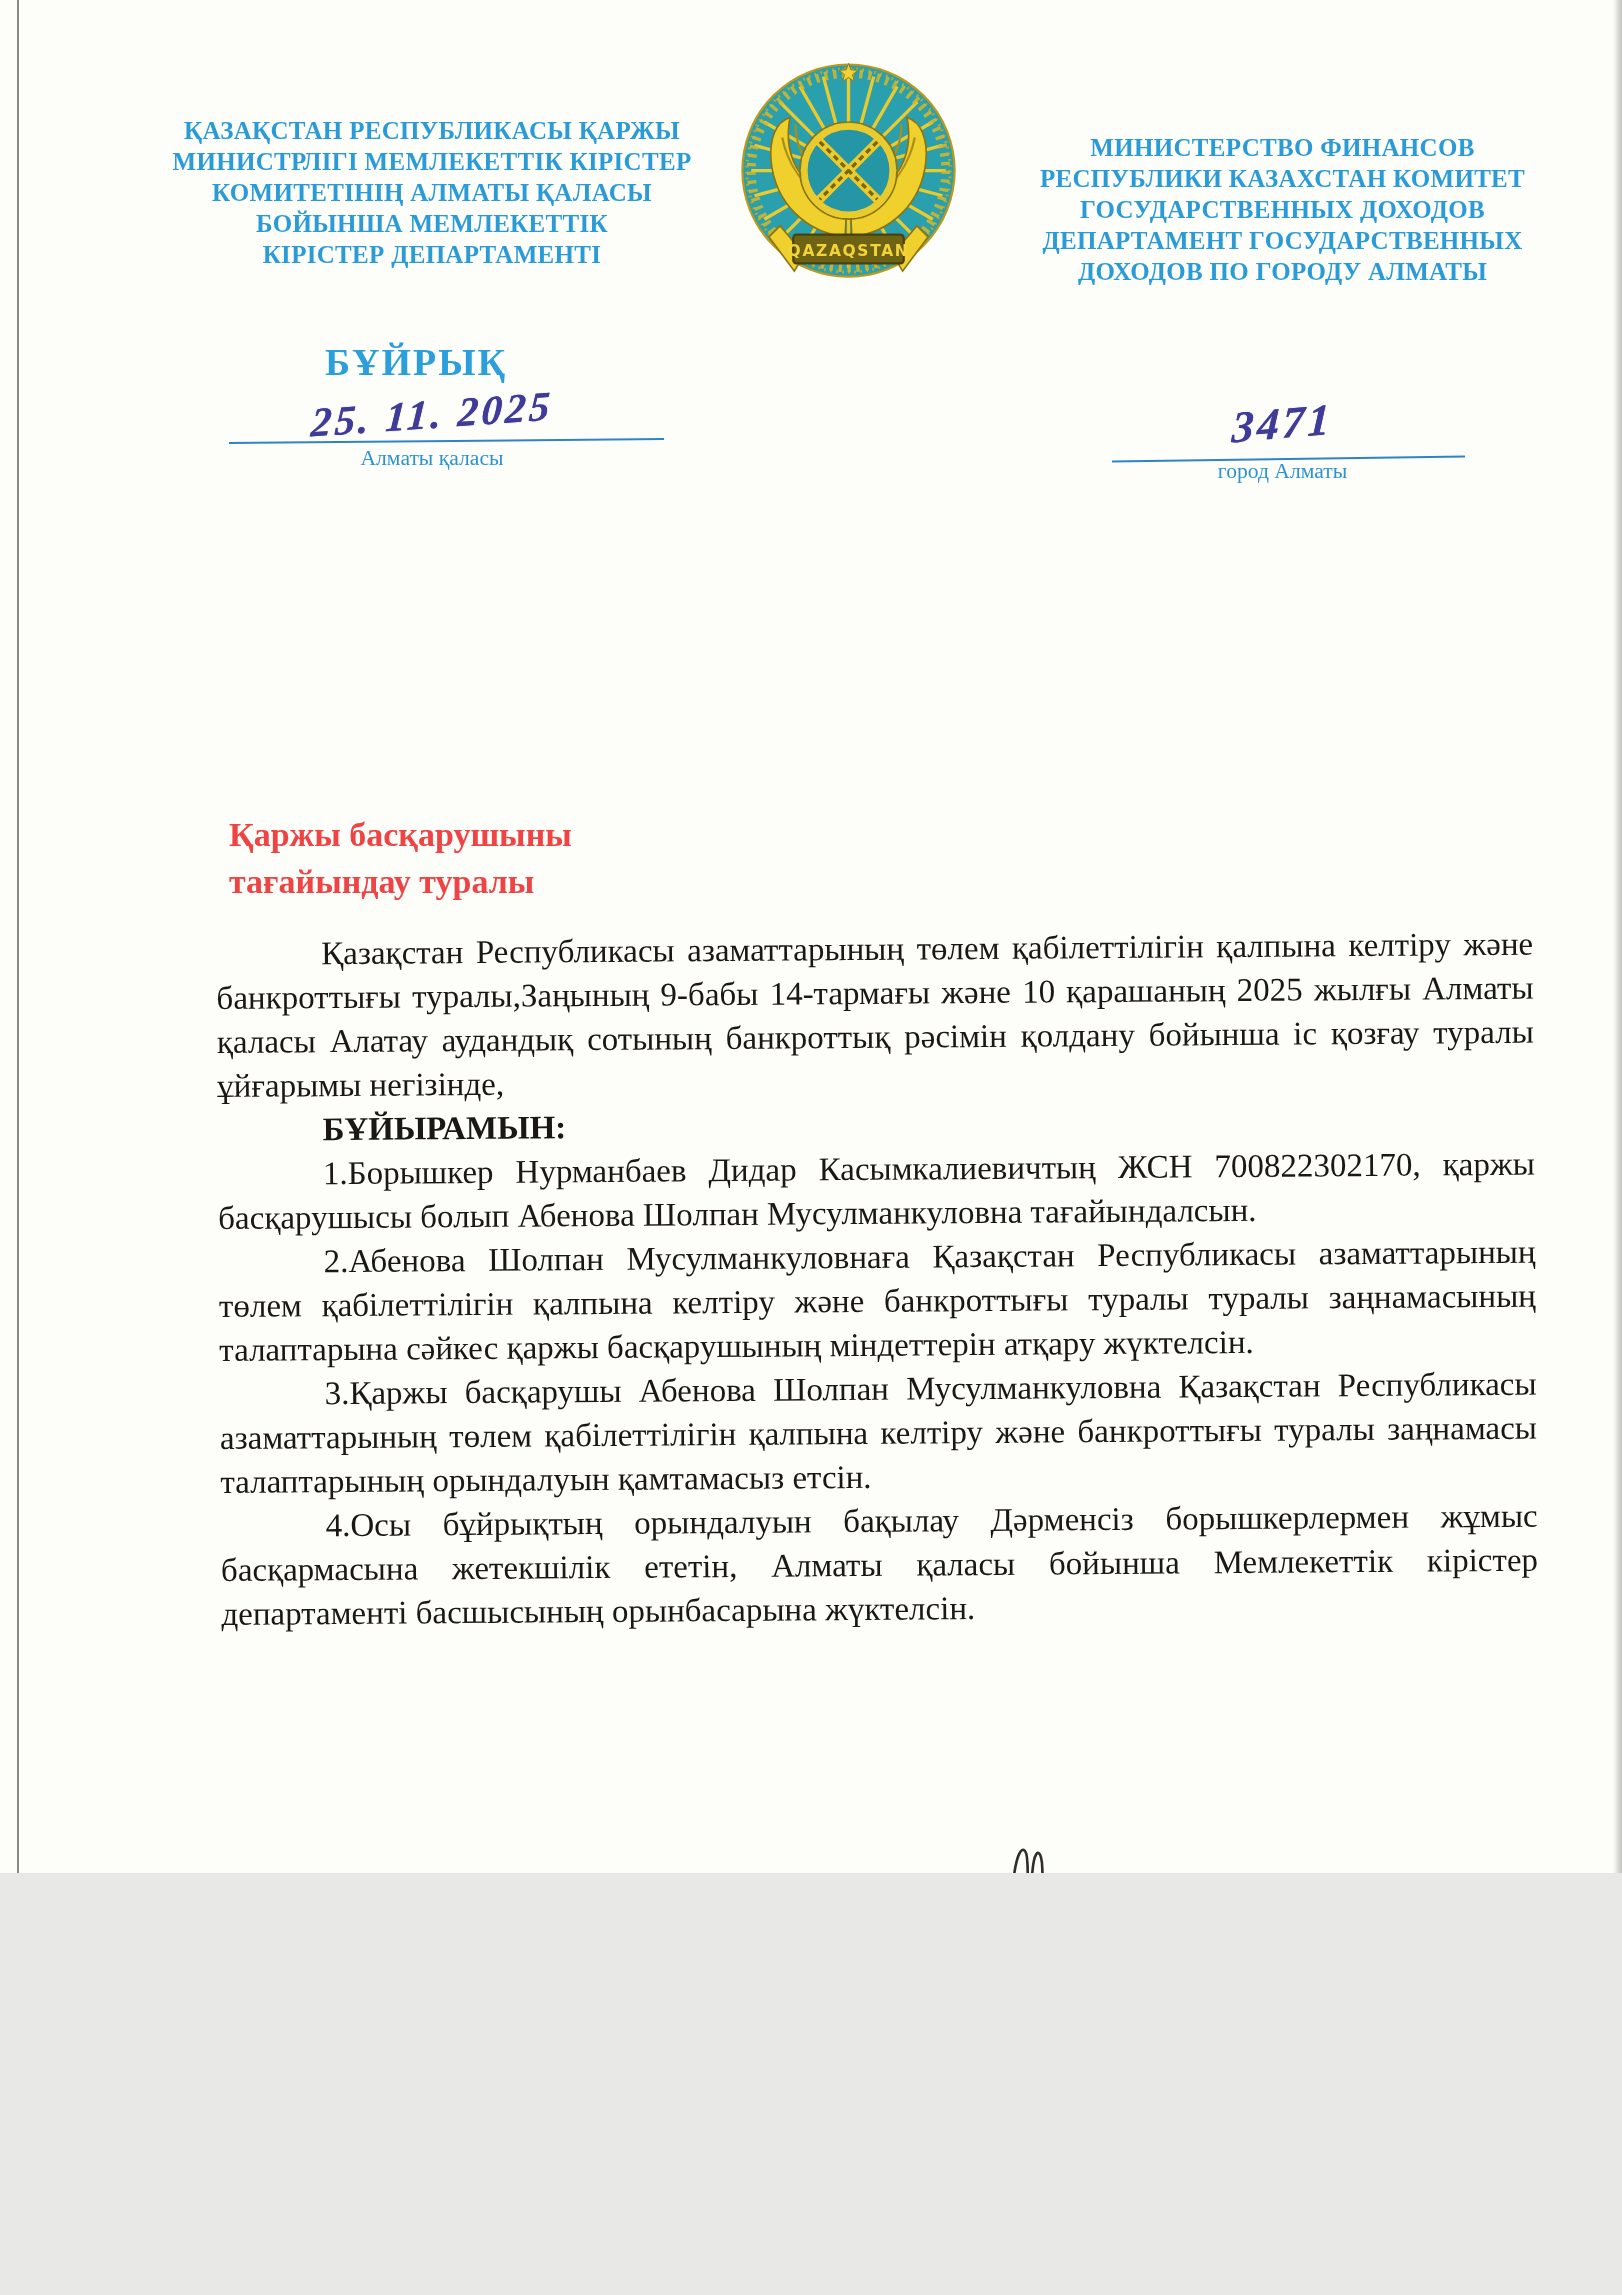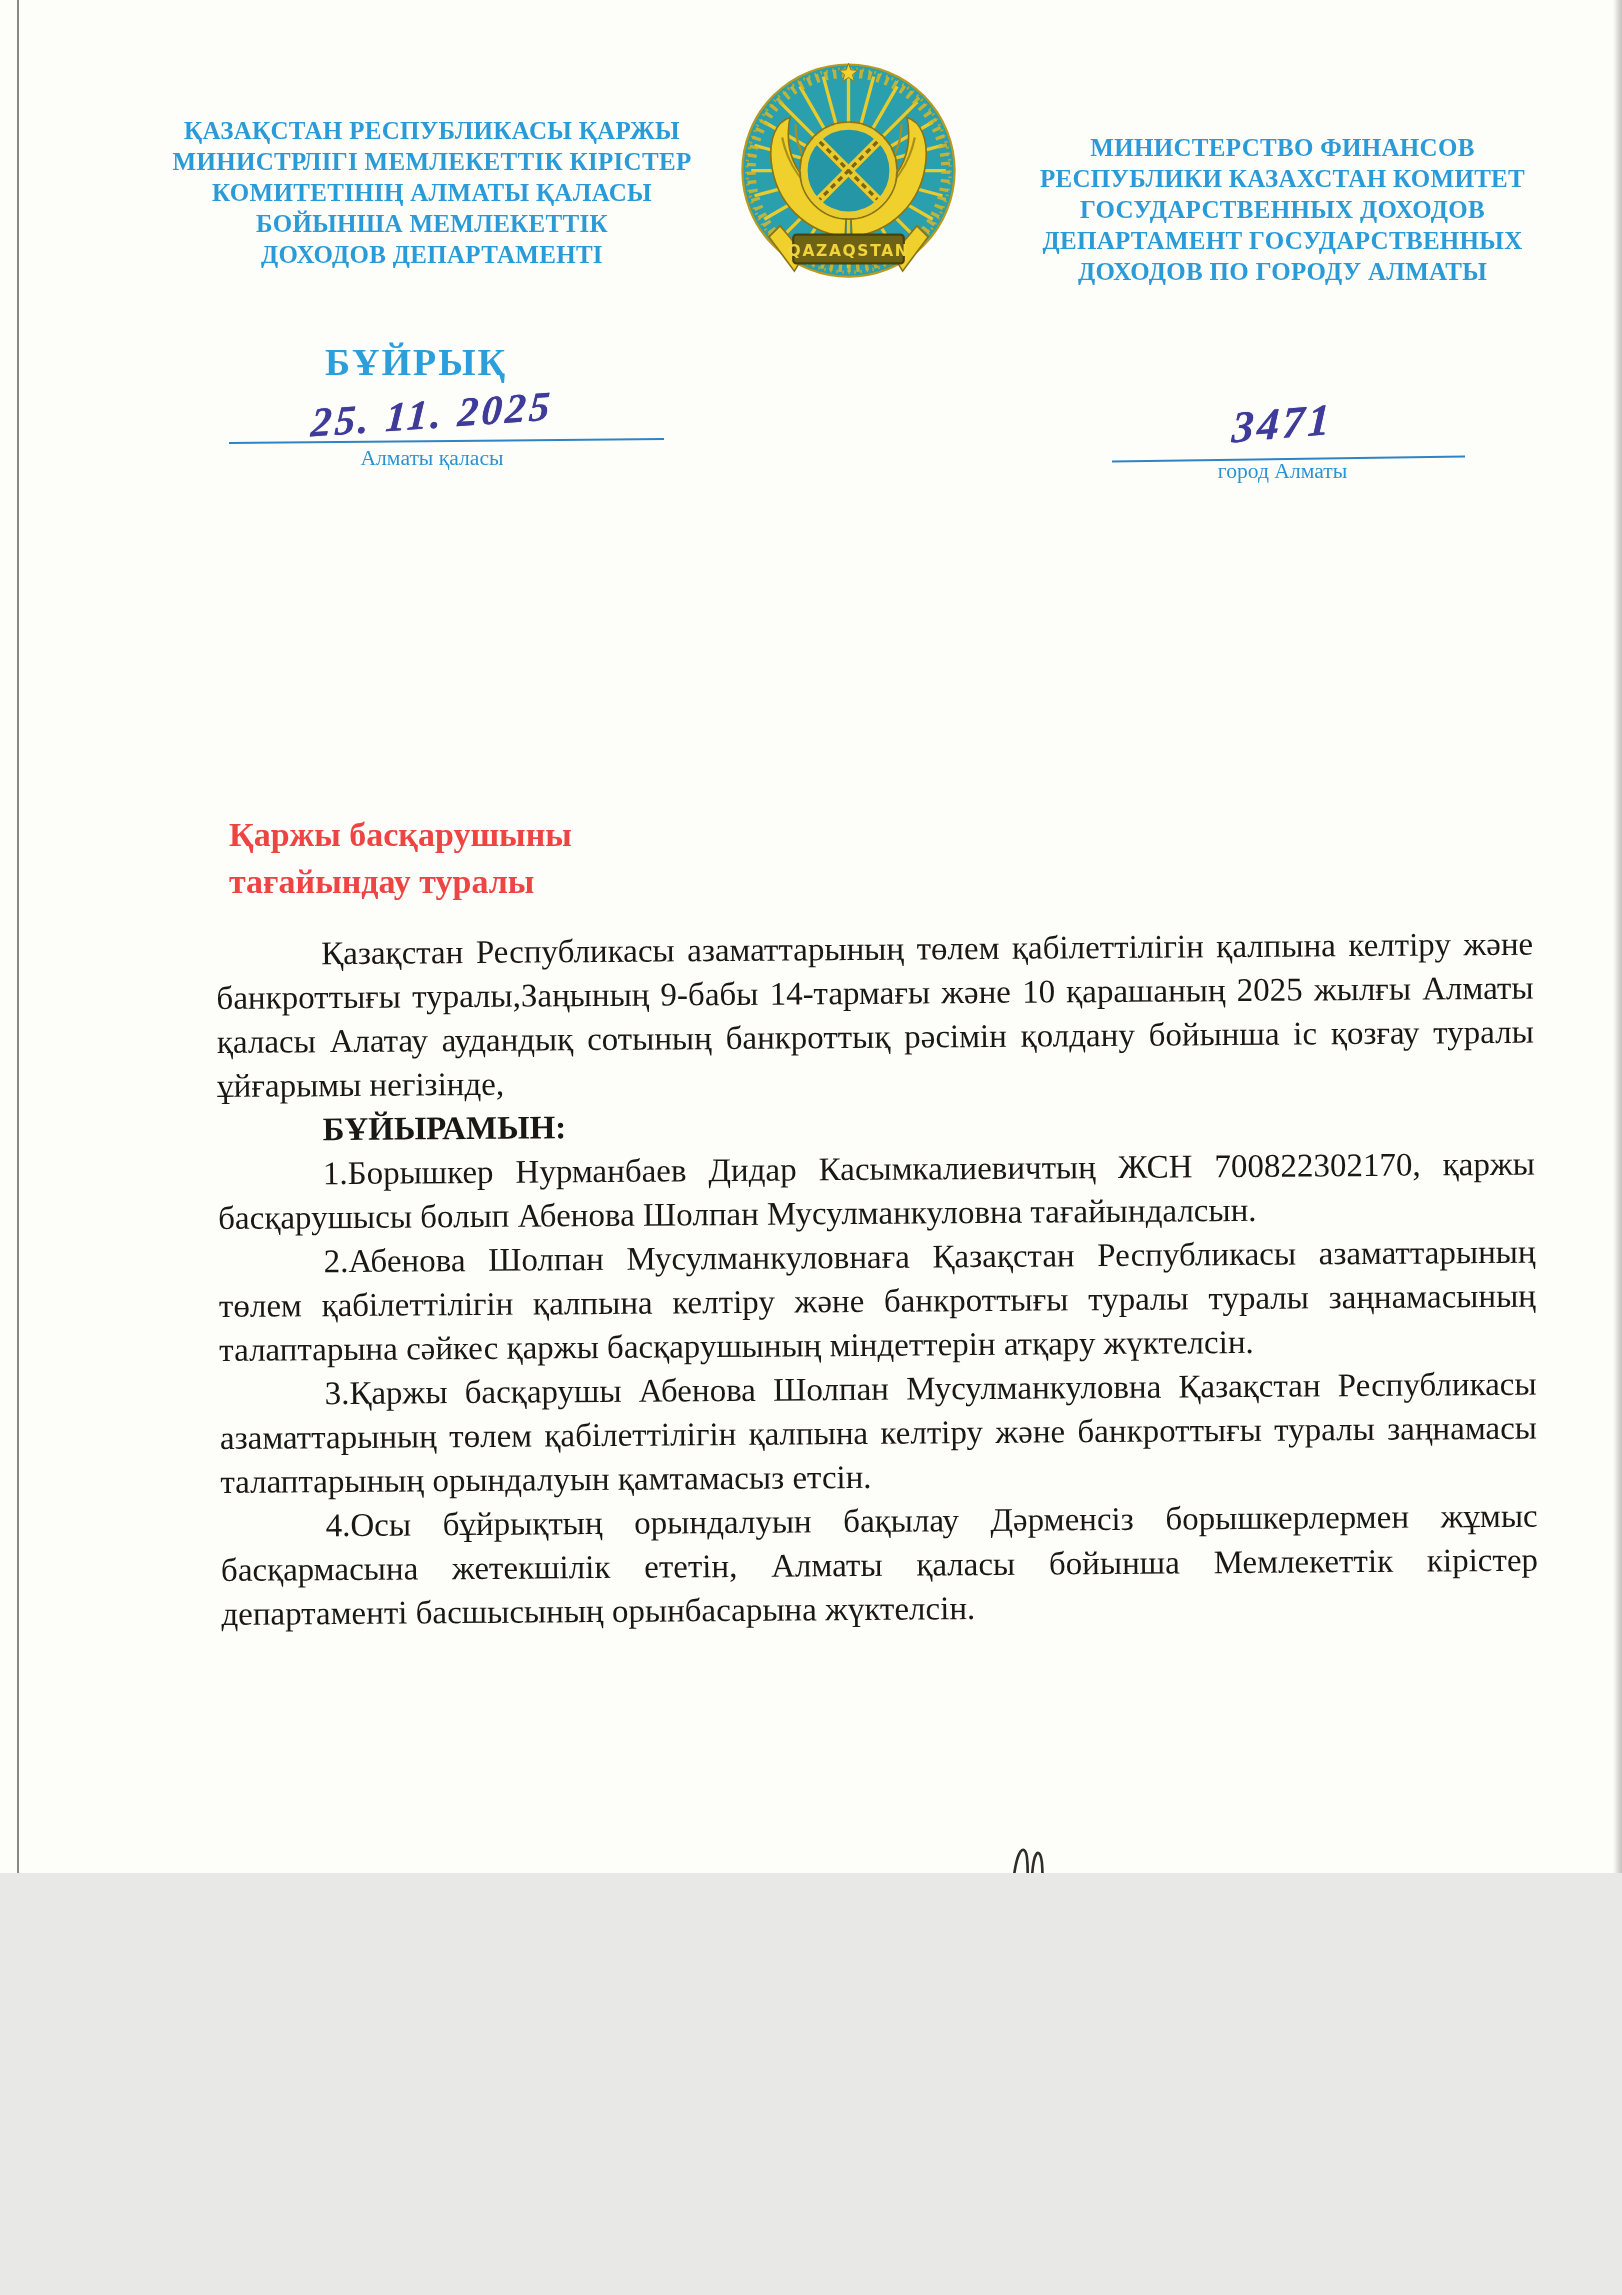--- a/index.html
+++ b/index.html
@@ -63,21 +63,21 @@
 
   <div class="edge-left"></div>
   <div class="edge-bottom"></div>
   <div class="edge-right"></div>
 
   <div class="org org-kk">
     <div>ҚАЗАҚСТАН РЕСПУБЛИКАСЫ ҚАРЖЫ</div>
     <div>МИНИСТРЛІГІ МЕМЛЕКЕТТІК КІРІСТЕР</div>
     <div>КОМИТЕТІНІҢ АЛМАТЫ ҚАЛАСЫ</div>
     <div>БОЙЫНША МЕМЛЕКЕТТІК</div>
-    <div>ДОХОДОВ ДЕПАРТАМЕНТІ</div>
+    <div>КІРІСТЕР ДЕПАРТАМЕНТІ</div>
   </div>
 
   <svg class="emblem" viewBox="0 0 200 208">
     <defs>
       <line id="kz-ray" x1="100" y1="100" x2="100" y2="12" stroke="#e9cb2e" stroke-width="3"></line>
       <path id="kz-wing" d="M97,160 C62,156 34,130 30,92 C28,72 34,56 47,52 C44,68 45,86 56,102 C68,120 82,132 98,138 Z" fill="#efd02c" stroke="#8a7414" stroke-width="1.5"></path>
       <polygon id="kz-basewing" points="38,150 60,176 51,191 28,160" fill="#efd02c" stroke="#8a7414" stroke-width="1.5"></polygon>
     </defs>
     <circle cx="100" cy="100" r="96" fill="#2aa0ae" stroke="#b99a1c" stroke-width="2"></circle>
     <circle cx="100" cy="100" r="92" fill="none" stroke="#caa81f" stroke-width="3" stroke-dasharray="1.5 4" opacity=".9"></circle>

